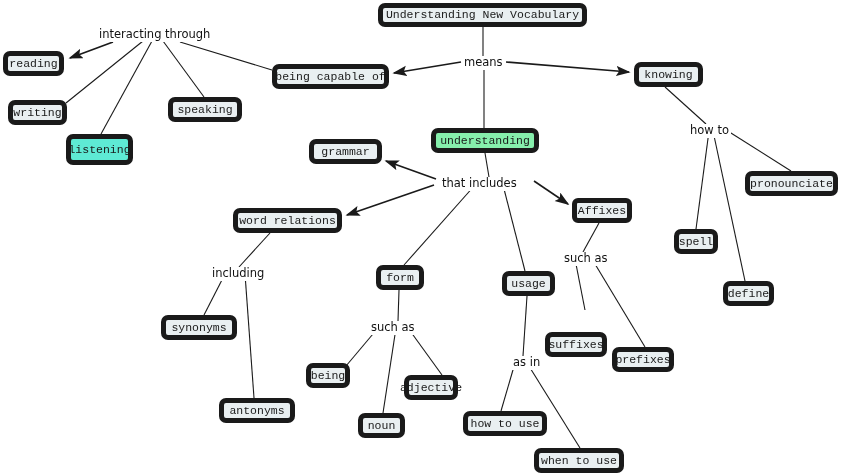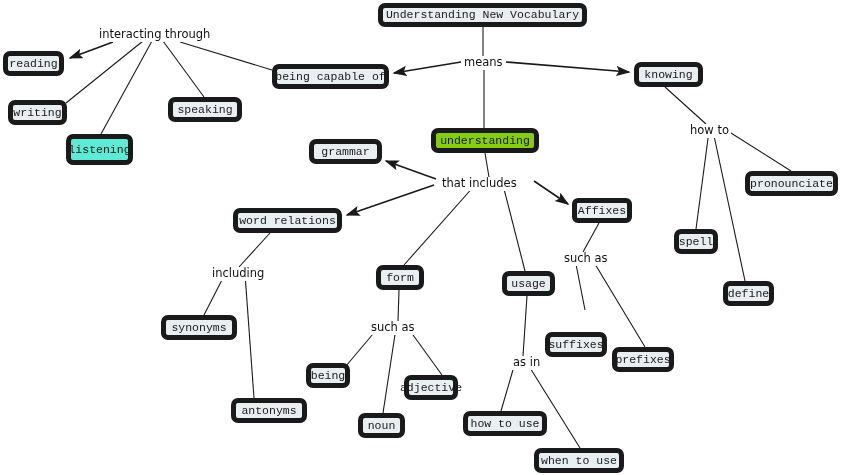--- a/index.html
+++ b/index.html
@@ -109,26 +109,26 @@
       <div class="link-label" style="left: 562px; top: 252px;">such as</div>
     </div>
   <div id="node-layer">
       <div class="node" style="left: 378px; top: 3px; width: 209px; height: 24px; background: rgb(233, 239, 241); border-color: rgb(26, 26, 26);">Understanding New Vocabulary</div>
       <div class="node" style="left: 272px; top: 64px; width: 117px; height: 25px; background: rgb(233, 239, 241); border-color: rgb(26, 26, 26);">being capable of</div>
       <div class="node" style="left: 634px; top: 62px; width: 69px; height: 25px; background: rgb(233, 239, 241); border-color: rgb(26, 26, 26);">knowing</div>
       <div class="node" style="left: 3px; top: 51px; width: 61px; height: 25px; background: rgb(233, 239, 241); border-color: rgb(26, 26, 26);">reading</div>
       <div class="node" style="left: 8px; top: 100px; width: 59px; height: 25px; background: rgb(233, 239, 241); border-color: rgb(26, 26, 26);">writing</div>
       <div class="node" style="left: 66px; top: 134px; width: 67px; height: 31px; background: #5eead4; border-color: rgb(26, 26, 26);">listening</div>
       <div class="node" style="left: 168px; top: 97px; width: 74px; height: 25px; background: rgb(233, 239, 241); border-color: rgb(26, 26, 26);">speaking</div>
-      <div class="node" style="left: 431px; top: 128px; width: 108px; height: 25px; background: #84cc16; border-color: rgb(26, 26, 26); text-align: center;">understanding</div>
+      <div class="node" style="left: 431px; top: 128px; width: 108px; height: 25px; background: #86efac; border-color: rgb(26, 26, 26); text-align: center;">understanding</div>
       <div class="node" style="left: 309px; top: 139px; width: 73px; height: 25px; background: rgb(233, 239, 241); border-color: rgb(26, 26, 26);">grammar</div>
       <div class="node" style="left: 233px; top: 208px; width: 109px; height: 25px; background: rgb(233, 239, 241); border-color: rgb(26, 26, 26);">word relations</div>
       <div class="node" style="left: 572px; top: 198px; width: 60px; height: 25px; background: rgb(233, 239, 241); border-color: rgb(26, 26, 26); border-radius: 6px;">Affixes</div>
       <div class="node" style="left: 161px; top: 315px; width: 76px; height: 25px; background: rgb(233, 239, 241); border-color: rgb(26, 26, 26);">synonyms</div>
-      <div class="node" style="left: 219px; top: 398px; width: 76px; height: 25px; background: rgb(233, 239, 241); border-color: rgb(26, 26, 26); margin-left: 12px;">antonyms</div>
+      <div class="node" style="left: 219px; top: 398px; width: 76px; height: 25px; background: rgb(233, 239, 241); border-color: rgb(26, 26, 26);">antonyms</div>
       <div class="node" style="left: 376px; top: 265px; width: 48px; height: 25px; background: rgb(233, 239, 241); border-color: rgb(26, 26, 26);">form</div>
       <div class="node" style="left: 306px; top: 363px; width: 44px; height: 25px; background: rgb(233, 239, 241); border-color: rgb(26, 26, 26);">being</div>
       <div class="node" style="left: 358px; top: 413px; width: 47px; height: 25px; background: rgb(233, 239, 241); border-color: rgb(26, 26, 26);">noun</div>
       <div class="node" style="left: 404px; top: 375px; width: 54px; height: 25px; background: rgb(233, 239, 241); border-color: rgb(26, 26, 26);">adjective</div>
       <div class="node" style="left: 502px; top: 271px; width: 53px; height: 25px; background: rgb(233, 239, 241); border-color: rgb(26, 26, 26);">usage</div>
       <div class="node" style="left: 463px; top: 411px; width: 84px; height: 25px; background: rgb(233, 239, 241); border-color: rgb(26, 26, 26);">how to use</div>
       <div class="node" style="left: 534px; top: 448px; width: 90px; height: 25px; background: rgb(233, 239, 241); border-color: rgb(26, 26, 26);">when to use</div>
       <div class="node" style="left: 545px; top: 310px; width: 62px; height: 25px; background: rgb(233, 239, 241); border-color: rgb(26, 26, 26); margin-top: 22px;">suffixes</div>
       <div class="node" style="left: 612px; top: 347px; width: 62px; height: 25px; background: rgb(233, 239, 241); border-color: rgb(26, 26, 26);">prefixes</div>
       <div class="node" style="left: 674px; top: 229px; width: 44px; height: 25px; background: rgb(233, 239, 241); border-color: rgb(26, 26, 26);">spell</div>

